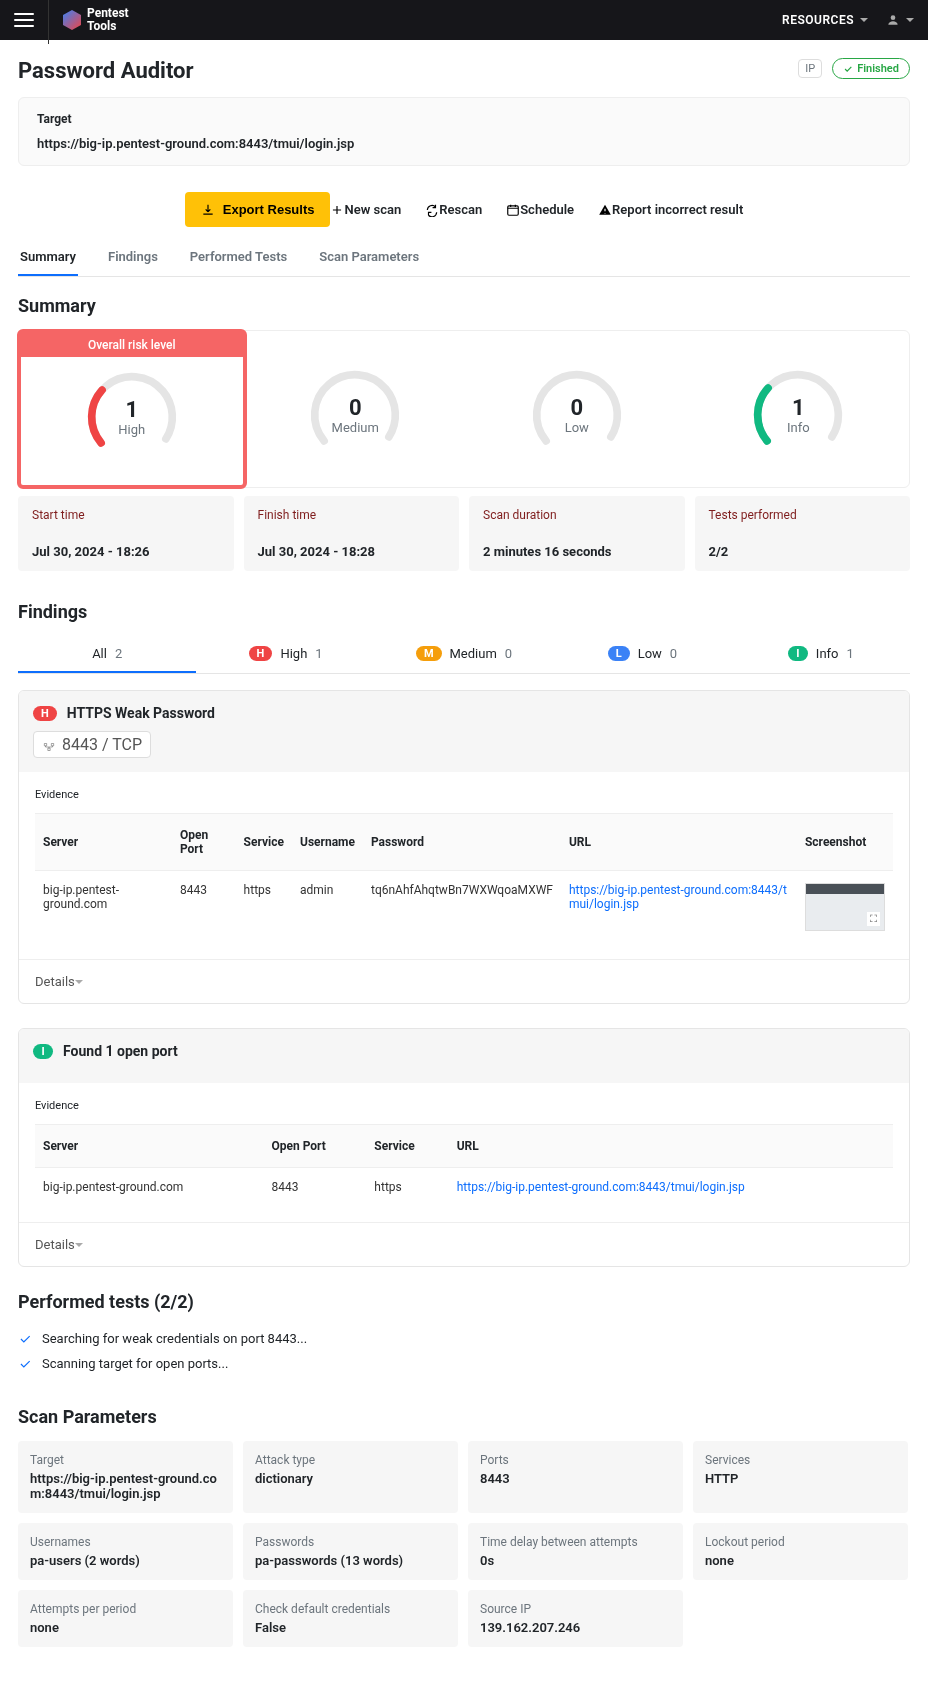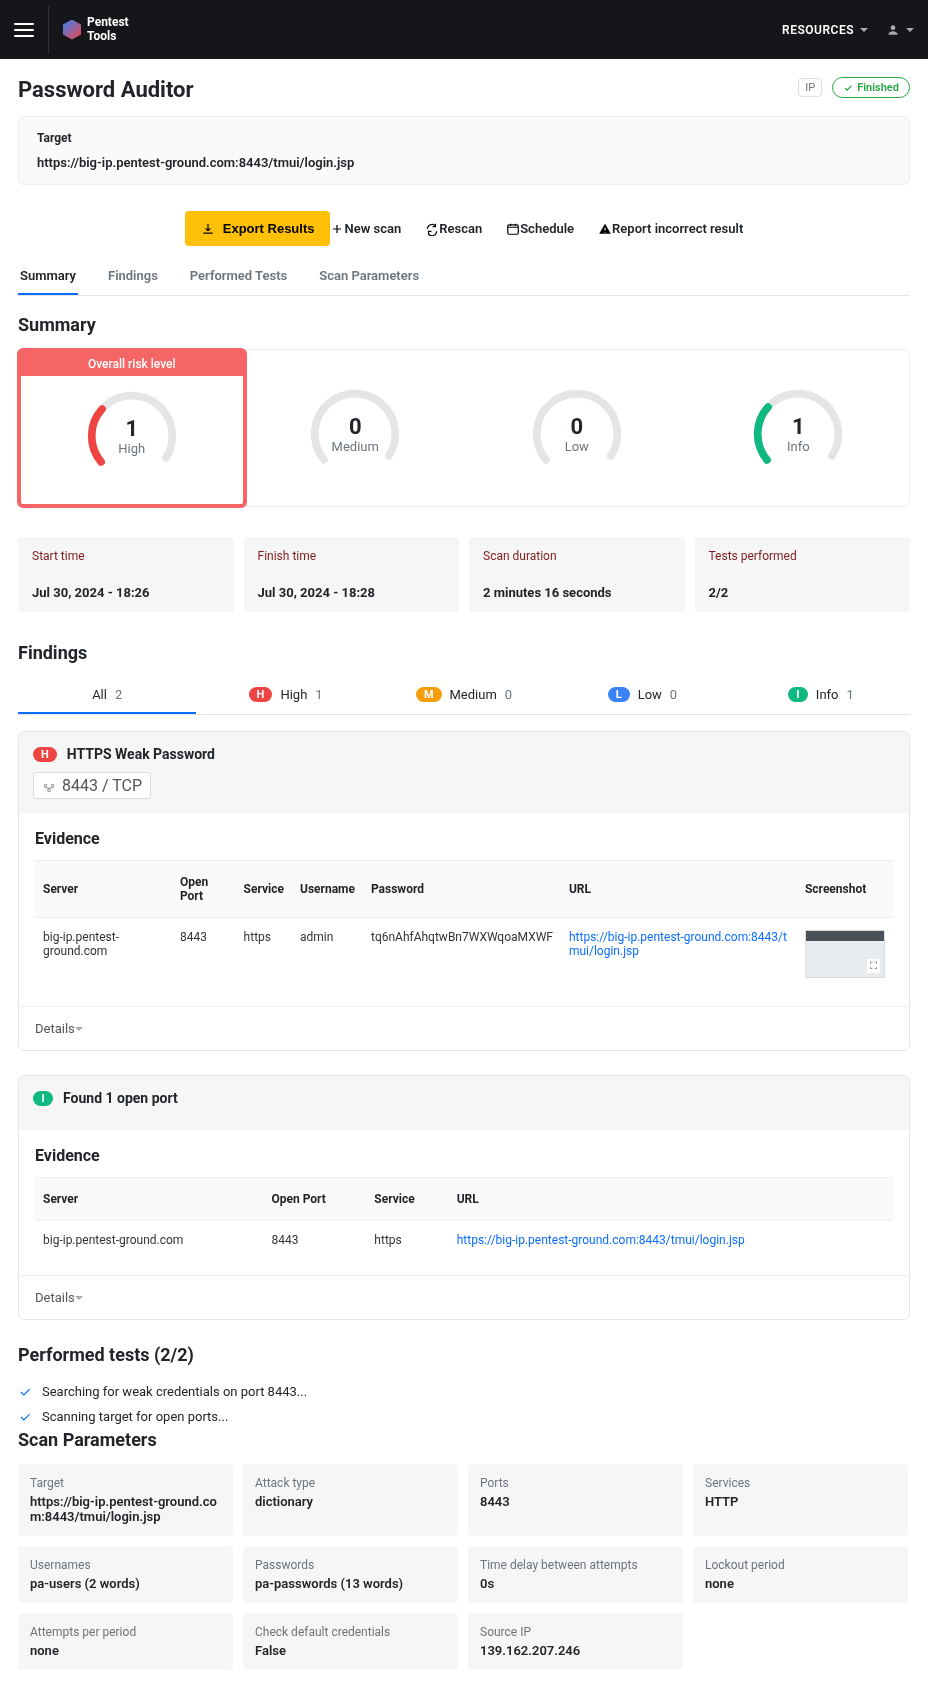--- a/index.html
+++ b/index.html
@@ -1,17 +1,17 @@
 <!DOCTYPE html>
 <html><head>
 <meta charset="utf-8">
 <style>
 *{box-sizing:border-box;margin:0;padding:0}
 body{font-family:-apple-system,BlinkMacSystemFont,"Segoe UI",Roboto,sans-serif;background:#fff;color:#212529;font-size:14px;width:928px}
-.topnav{background:#16161a;height:59px;display:flex;align-items:center;justify-content:space-between;padding:4px 14px}
+.topnav{background:#16161a;height:40px;display:flex;align-items:center;justify-content:space-between;padding:4px 14px}
 .nav-left{display:flex;align-items:center;gap:14px}
 .hamburger{width:20px;height:14px;display:flex;flex-direction:column;justify-content:space-between;cursor:pointer}
 .hamburger span{height:2px;background:#fff;border-radius:1px}
 .logo{display:flex;align-items:center;gap:6px;padding-left:14px;border-left:1px solid #333;height:48px}
 .logo-shield{width:18px;height:20px;background:linear-gradient(135deg,#3b82f6,#ef4444);clip-path:polygon(50% 0,100% 25%,100% 75%,50% 100%,0 75%,0 25%)}
 .logo-text{color:#fff;font-size:12px;font-weight:700;line-height:1.1}
 .nav-right{display:flex;align-items:center;gap:18px}
 .nav-link{color:#fff;font-size:12px;font-weight:600;letter-spacing:.5px;display:flex;align-items:center;gap:6px;cursor:pointer}
 .chev{width:0;height:0;border-left:4px solid transparent;border-right:4px solid transparent;border-top:4px solid #aaa}
 .user-icon{width:14px;height:14px;fill:#aaa}
@@ -27,21 +27,21 @@
 .target-url{font-size:13px;font-weight:600}
 .actions-row{display:flex;justify-content:center;align-items:center;padding:12px 0}
 .export-btn{background:#ffc107;border:none;border-radius:4px;padding:10px 16px;font-size:13px;font-weight:600;cursor:pointer;display:flex;align-items:center;gap:8px}
 .action-links{display:flex;gap:24px}
 .action-link{display:flex;align-items:center;gap:0;font-size:13px;font-weight:600;color:#212529;cursor:pointer}
 .icon{width:14px;height:14px;fill:currentColor}
 .tabs{display:flex;gap:28px;border-bottom:1px solid #e5e5e5;margin-bottom:18px}
 .tab{padding:10px 2px;font-size:13px;font-weight:600;color:#6c757d;cursor:pointer;border-bottom:2px solid transparent}
 .tab.active{color:#212529;border-bottom-color:#0d6efd}
 h2{font-size:18px;font-weight:700;margin-bottom:14px}
-.risk-row{display:flex;gap:0;border:1px solid #eee;border-radius:6px;margin-bottom:30px;overflow:visible}
+.risk-row{display:flex;gap:0;border:1px solid #eee;border-radius:6px;margin-bottom:8px;overflow:visible}
 .risk-card{flex:1;padding:28px 10px 20px;text-align:center;position:relative}
 .risk-card.highlight{border:4px solid #f56565;border-radius:6px;margin:-2px}
 .risk-header{position:absolute;top:0;left:0;right:0;background:#f56565;color:#fff;font-size:12px;padding:5px 0;font-weight:500}
 .gauge{width:96px;height:96px;margin:8px auto 0;position:relative}
 .gauge svg{width:100%;height:100%;transform:rotate(-220deg)}
 .gauge-bg{fill:none;stroke:#e5e5e5;stroke-width:8}
 .gauge-fg{fill:none;stroke-width:8;stroke-linecap:round}
 .gauge-text{position:absolute;top:50%;left:50%;transform:translate(-50%,-50%);text-align:center}
 .gauge-num{font-size:22px;font-weight:700;color:#212529}
 .gauge-label{font-size:13px;color:#6c757d}
@@ -56,30 +56,30 @@
 .sev-h{background:#ef4444}
 .sev-m{background:#f59e0b}
 .sev-l{background:#3b82f6}
 .sev-i{background:#10b981}
 .filter-count{color:#6c757d;font-size:13px}
 .finding{border:1px solid #e5e5e5;border-radius:6px;margin-bottom:24px;overflow:hidden}
 .finding-header{background:#f6f6f6;padding:14px}
 .finding-title{display:flex;align-items:center;gap:10px;font-size:14px;font-weight:700;margin-bottom:10px}
 .port-tag{display:inline-flex;align-items:flex-end;gap:6px;border:1px solid #ddd;border-radius:4px;padding:3px 8px;font-size:16px;color:#555;background:#fff}
 .finding-body{padding:16px}
-.evidence-label{font-size:16px;font-weight:700;margin-bottom:12px}
+.evidence-label{font-size:11px;font-weight:400;margin-bottom:12px}
 table{width:100%;border-collapse:collapse;font-size:12px}
 thead th{text-align:left;font-weight:700;padding:14px 8px;border-top:1px solid #eee;border-bottom:1px solid #eee;color:#212529;background:#fafafa}
 tbody td{padding:12px 8px;vertical-align:top;color:#333}
 .url-link{color:#0d6efd;word-break:break-all}
 .screenshot-thumb{width:80px;height:48px;background:#e9ecef;border:1px solid #ddd;position:relative}
 .screenshot-thumb::before{content:"";position:absolute;top:0;left:0;right:0;height:10px;background:#495057}
 .screenshot-thumb::after{content:"⛶";position:absolute;bottom:4px;right:4px;font-size:10px;color:#555;background:#fff;padding:1px 3px}
 .details-row{border-top:1px solid #eee;padding:14px 16px;display:flex;justify-content:flex-start;align-items:center;cursor:pointer;font-size:13px;color:#555}
-.tests-list{}
+.tests-list{margin-bottom:30px}
 .test-item{display:flex;align-items:center;gap:10px;padding:5px 0;font-size:13px}
 .check-blue{width:14px;height:14px;stroke:#0d6efd;stroke-width:2;fill:none}
 .param-grid{display:flex;gap:10px;flex-wrap:wrap}
 .param-card{width:calc(25% - 8px);background:#f6f6f6;border-radius:4px;padding:12px}
 .param-label{font-size:12px;color:#6c757d;margin-bottom:4px}
 .param-value{font-size:13px;font-weight:600;word-break:break-all}
 </style>
 </head>
 <body>
 

